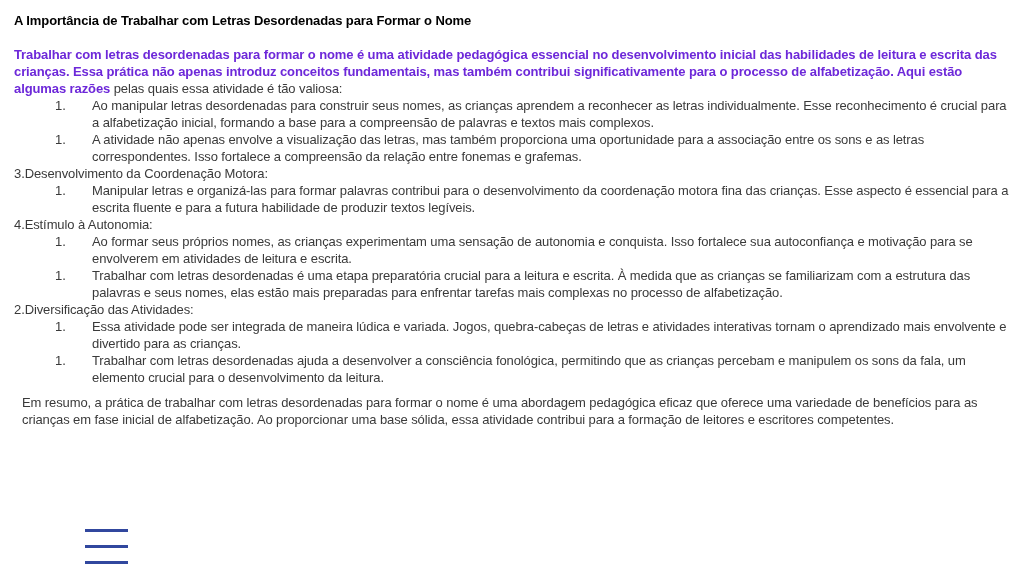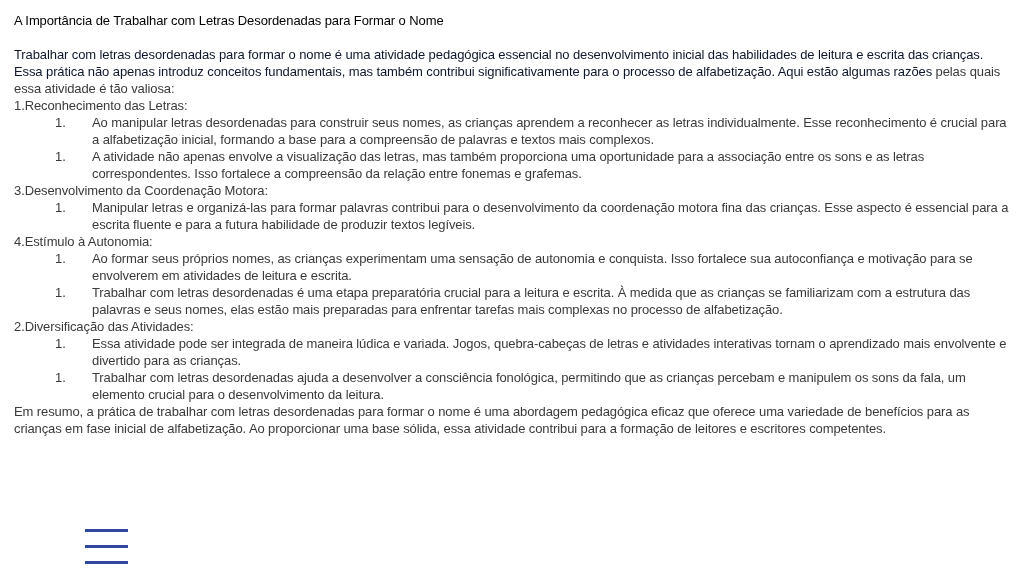--- a/index.html
+++ b/index.html
@@ -6,47 +6,46 @@
   body{
     width:1024px;height:576px;overflow:hidden;position:relative;
     font-family:"Liberation Sans","DejaVu Sans",sans-serif;
     -webkit-font-smoothing:antialiased;
   }
   .doc{
     position:absolute;top:12px;left:14px;right:14px;
     font-size:13px;line-height:17px;color:#3a3a3a;letter-spacing:-0.1px;
   }
   .doc-title{
-    font-weight:400;color:#000000;margin:0 0 17px 0;
+    font-weight:700;color:#000000;margin:0 0 17px 0;
   }
   .intro{margin:0;}
-  .intro .lead{font-weight:400;color:#0f172a;}
+  .intro .lead{font-weight:700;color:#6d28d9;}
   .section-heading{margin:0;}
   .section-item{
     display:flex;margin:0;padding-left:41px;
   }
   .section-item .num{
     flex:0 0 23px;color:#3a3a3a;
   }
   .section-item .itm-text{flex:1;margin-left:14px;}
-  .closing{margin:0;}
+  .closing{margin:8px;}
   .bottom-bars{position:absolute;left:85px;top:529px;width:43px;}
   .bar{width:43px;height:3px;margin-bottom:13px;}
 </style>
 </head>
 <body>
 
 <div class="doc">
   <p class="doc-title">A Importância de Trabalhar com Letras Desordenadas para Formar o Nome</p>
 
   <p class="intro"><span class="lead">Trabalhar com letras desordenadas para formar o nome é uma atividade pedagógica essencial no desenvolvimento inicial das habilidades de leitura e escrita das crianças. Essa prática não apenas introduz conceitos fundamentais, mas também contribui significativamente para o processo de alfabetização. Aqui estão algumas razões</span><span> pelas quais essa atividade é tão valiosa:</span></p>
 
   <div id="sections">
   <div class="section">
-    <p class="section-heading">1.Reconhecimento das Letras:</p>
     <div class="section-item">
       <span class="num">1.</span>
       <span class="itm-text">Ao manipular letras desordenadas para construir seus nomes, as crianças aprendem a reconhecer as letras individualmente. Esse reconhecimento é crucial para a alfabetização inicial, formando a base para a compreensão de palavras e textos mais complexos.</span>
     </div>
   </div>
 
   <div class="section">
     <div class="section-item">
       <span class="num">1.</span>
       <span class="itm-text">A atividade não apenas envolve a visualização das letras, mas também proporciona uma oportunidade para a associação entre os sons e as letras correspondentes. Isso fortalece a compreensão da relação entre fonemas e grafemas.</span>

